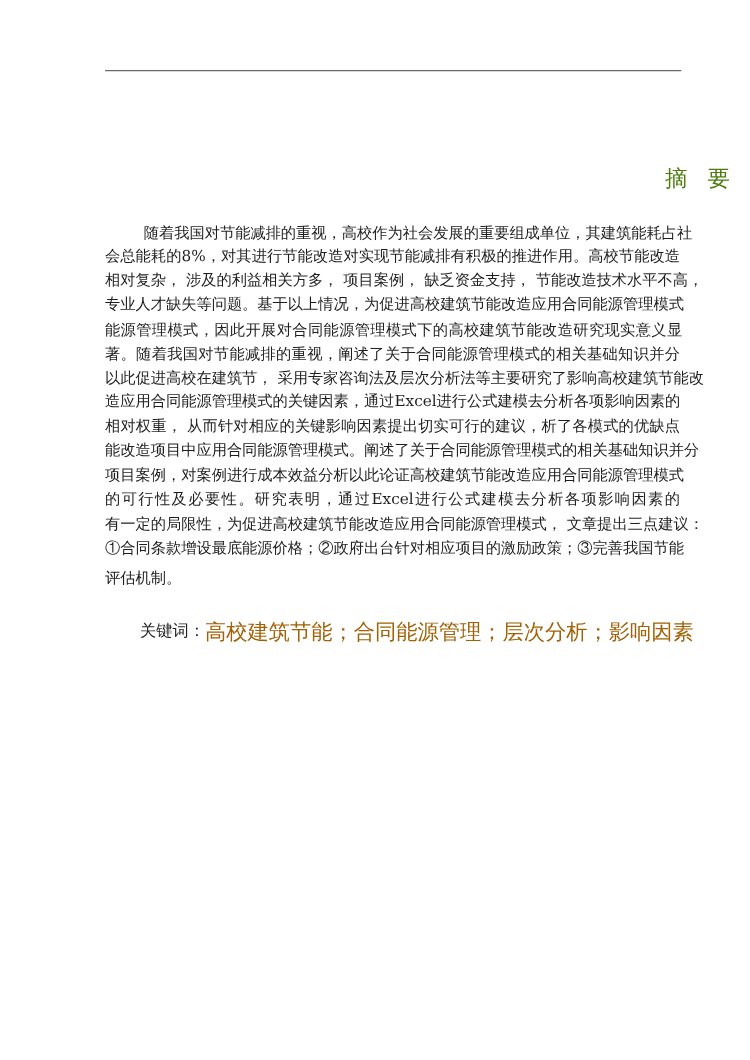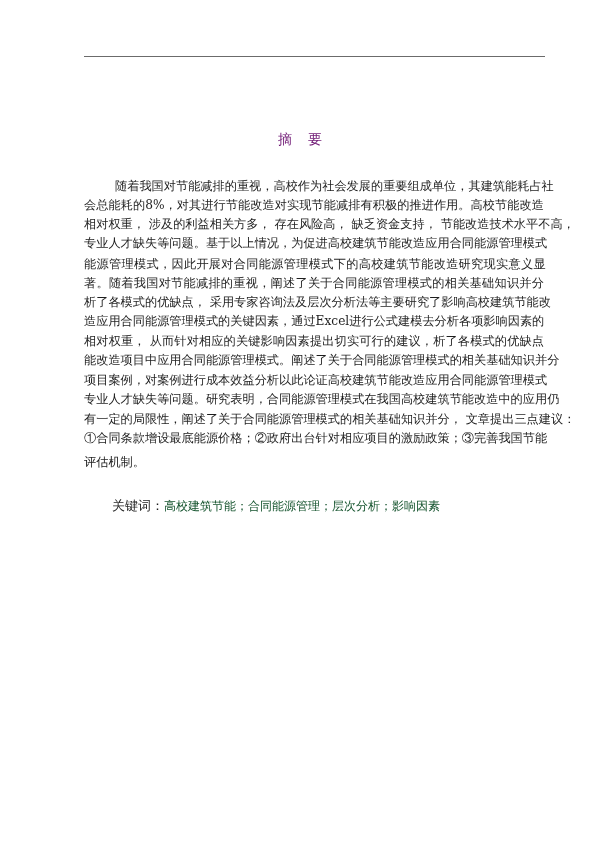--- a/index.html
+++ b/index.html
@@ -1,48 +1,48 @@
 <!DOCTYPE html>
 <html><head>
 <meta charset="utf-8">
 <style>
   html, body { margin: 0; padding: 0; background: #ffffff; }
   body { width: 600px; height: 848px; position: relative; overflow: hidden;
          font-family: "DejaVu Serif", "Liberation Serif", serif; color: #1e1e1e; }
   .header-rule { position: absolute; left: 84px; top: 56px; width: 461px; height: 1px; background: #6b6b6b; }
-  .title { position: absolute; left: 0; width: 600px; top: 131px; text-align: center;
-           font-size: 14px; letter-spacing: 16px; text-indent: 16px; color: #701a75; }
+  .title { position: absolute; left: 0; width: 600px; top: 131px; text-align: right;
+           font-size: 18px; letter-spacing: 16px; text-indent: 16px; color: #4d7c0f; }
   .line { position: absolute; left: 84px; width: 460px; font-size: 12.2px; line-height: 14px;
           white-space: nowrap; color: #1e1e1e; }
   .line.justify { text-align: justify; text-align-last: justify; }
   .indent { left: 115px; width: 429px; }
   .kw-label { position: absolute; left: 112px; font-size: 13px; line-height: 14px; color:#1e1e1e; }
-  .kw-value { position: absolute; left: 164px; font-size: 12px; line-height: 14px; color:#14532d; white-space: nowrap; }
+  .kw-value { position: absolute; left: 164px; font-size: 17px; line-height: 14px; color:#a16207; white-space: nowrap; }
 </style>
 </head>
 <body>
 
 <div class="header-rule"></div>
 
 <div class="title">摘要</div>
 
 <div>
   <div class="line indent justify" style="top:179px">随着我国对节能减排的重视，高校作为社会发展的重要组成单位，其建筑能耗占社</div>
   <div class="line justify" style="top:198px">会总能耗的8%，对其进行节能改造对实现节能减排有积极的推进作用。高校节能改造</div>
-  <div class="line justify" style="top:217px">相对权重， 涉及的利益相关方多， 存在风险高， 缺乏资金支持， 节能改造技术水平不高，</div>
+  <div class="line justify" style="top:217px">相对复杂， 涉及的利益相关方多， 项目案例， 缺乏资金支持， 节能改造技术水平不高，</div>
   <div class="line justify" style="top:236px">专业人才缺失等问题。基于以上情况，为促进高校建筑节能改造应用合同能源管理模式</div>
   <div class="line" style="top:257px; letter-spacing:0.3px">能源管理模式，因此开展对合同能源管理模式下的高校建筑节能改造研究现实意义显</div>
   <div class="line justify" style="top:276px">著。随着我国对节能减排的重视，阐述了关于合同能源管理模式的相关基础知识并分</div>
-  <div class="line justify" style="top:295px">析了各模式的优缺点， 采用专家咨询法及层次分析法等主要研究了影响高校建筑节能改</div>
+  <div class="line justify" style="top:295px">以此促进高校在建筑节， 采用专家咨询法及层次分析法等主要研究了影响高校建筑节能改</div>
   <div class="line justify" style="top:314px">造应用合同能源管理模式的关键因素，通过Excel进行公式建模去分析各项影响因素的</div>
   <div class="line justify" style="top:334px">相对权重， 从而针对相应的关键影响因素提出切实可行的建议，析了各模式的优缺点</div>
   <div class="line justify" style="top:353px">能改造项目中应用合同能源管理模式。阐述了关于合同能源管理模式的相关基础知识并分</div>
   <div class="line justify" style="top:373px">项目案例，对案例进行成本效益分析以此论证高校建筑节能改造应用合同能源管理模式</div>
-  <div class="line justify" style="top:392px">专业人才缺失等问题。研究表明，合同能源管理模式在我国高校建筑节能改造中的应用仍</div>
-  <div class="line justify" style="top:412px">有一定的局限性，阐述了关于合同能源管理模式的相关基础知识并分， 文章提出三点建议：</div>
+  <div class="line justify" style="top:392px">的可行性及必要性。研究表明，通过Excel进行公式建模去分析各项影响因素的</div>
+  <div class="line justify" style="top:412px">有一定的局限性，为促进高校建筑节能改造应用合同能源管理模式， 文章提出三点建议：</div>
   <div class="line justify" style="top:431px">①合同条款增设最底能源价格；②政府出台针对相应项目的激励政策；③完善我国节能</div>
   <div class="line" style="top:455px">评估机制。</div>
 </div>
 
 <div>
   <span class="kw-label" style="top:499px">关键词：</span>
   <span class="kw-value" style="top:499px">高校建筑节能；合同能源管理；层次分析；影响因素</span>
 </div>
 
 </body></html>

